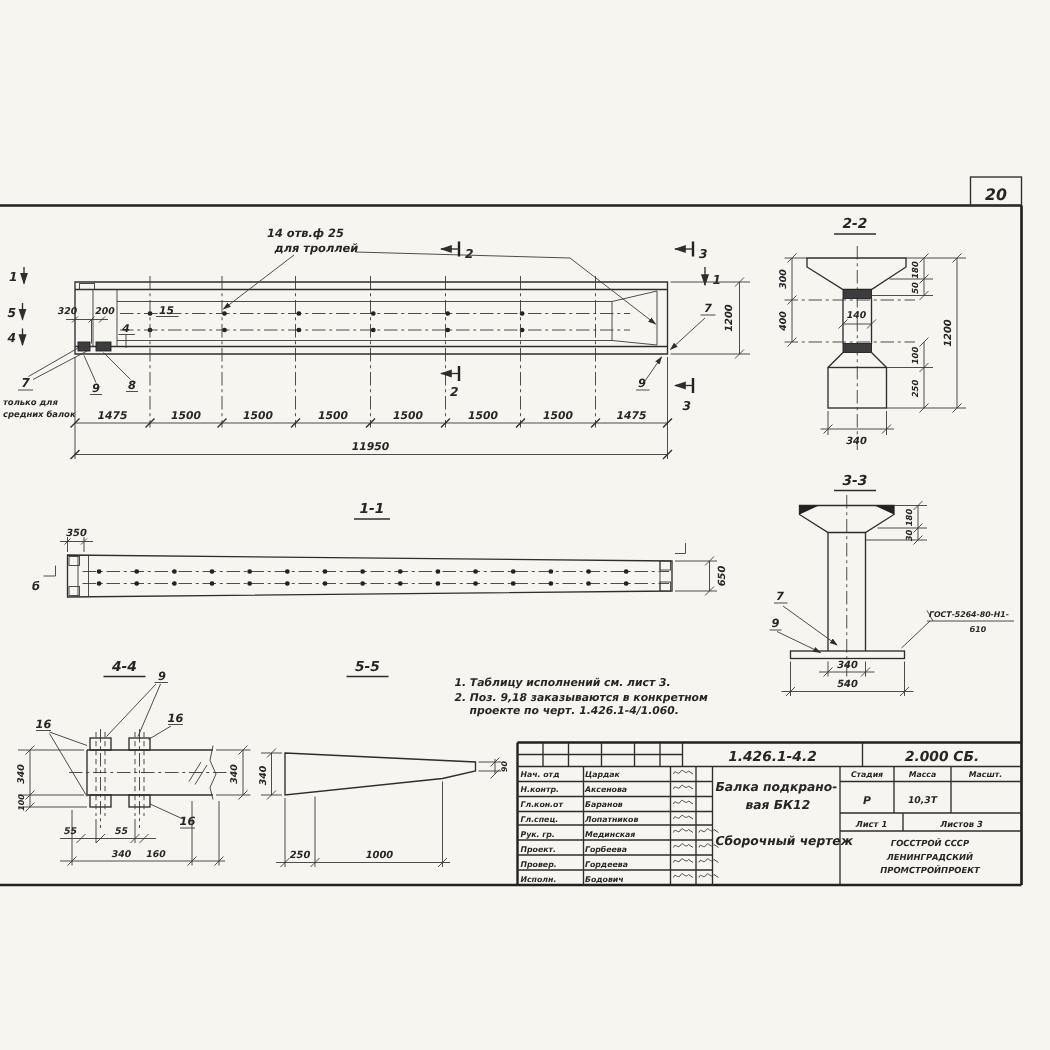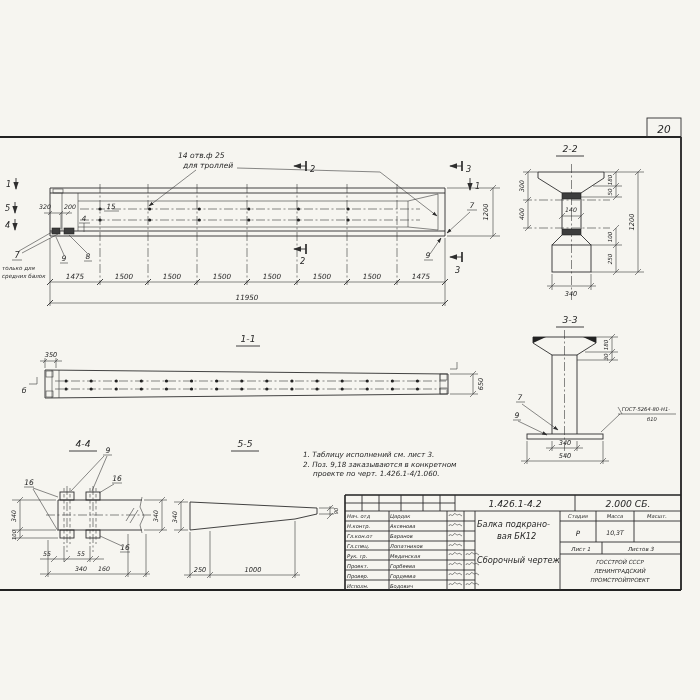--- a/index.html
+++ b/index.html
@@ -1,16 +1,16 @@
 <!DOCTYPE html>
 <html><head>
 <meta charset="utf-8">
 <style>
   html,body{margin:0;padding:0;background:#fbfaf6;}
-  .sheet{position:relative;width:700px;height:700px;background:#f6f5f0;overflow:hidden;}
+  .sheet{position:relative;width:700px;height:700px;background:#f6f5f0;overflow:hidden;font-weight:bold;}
   svg{position:absolute;left:0;top:0;}
   svg text{font-family:"DejaVu Sans","Liberation Sans",sans-serif;font-style:italic;fill:#262626;}
   .ln{stroke:#2e2e2e;stroke-width:0.9;fill:none;}
   .thin{stroke:#3a3a3a;stroke-width:0.6;fill:none;}
   .thick{stroke:#222;stroke-width:1.6;fill:none;}
   .frame{stroke:#222;stroke-width:1.8;fill:none;}
   .dashdot{stroke:#3a3a3a;stroke-width:0.6;fill:none;stroke-dasharray:9 2.5 2 2.5;}
   .dash{stroke:#3a3a3a;stroke-width:0.6;fill:none;stroke-dasharray:3.5 2.5;}
   .dots{stroke:#222;stroke-width:3.1;fill:none;stroke-linecap:round;}
   .fillk{fill:#3d3d3d;stroke:#222;stroke-width:0.6;}

